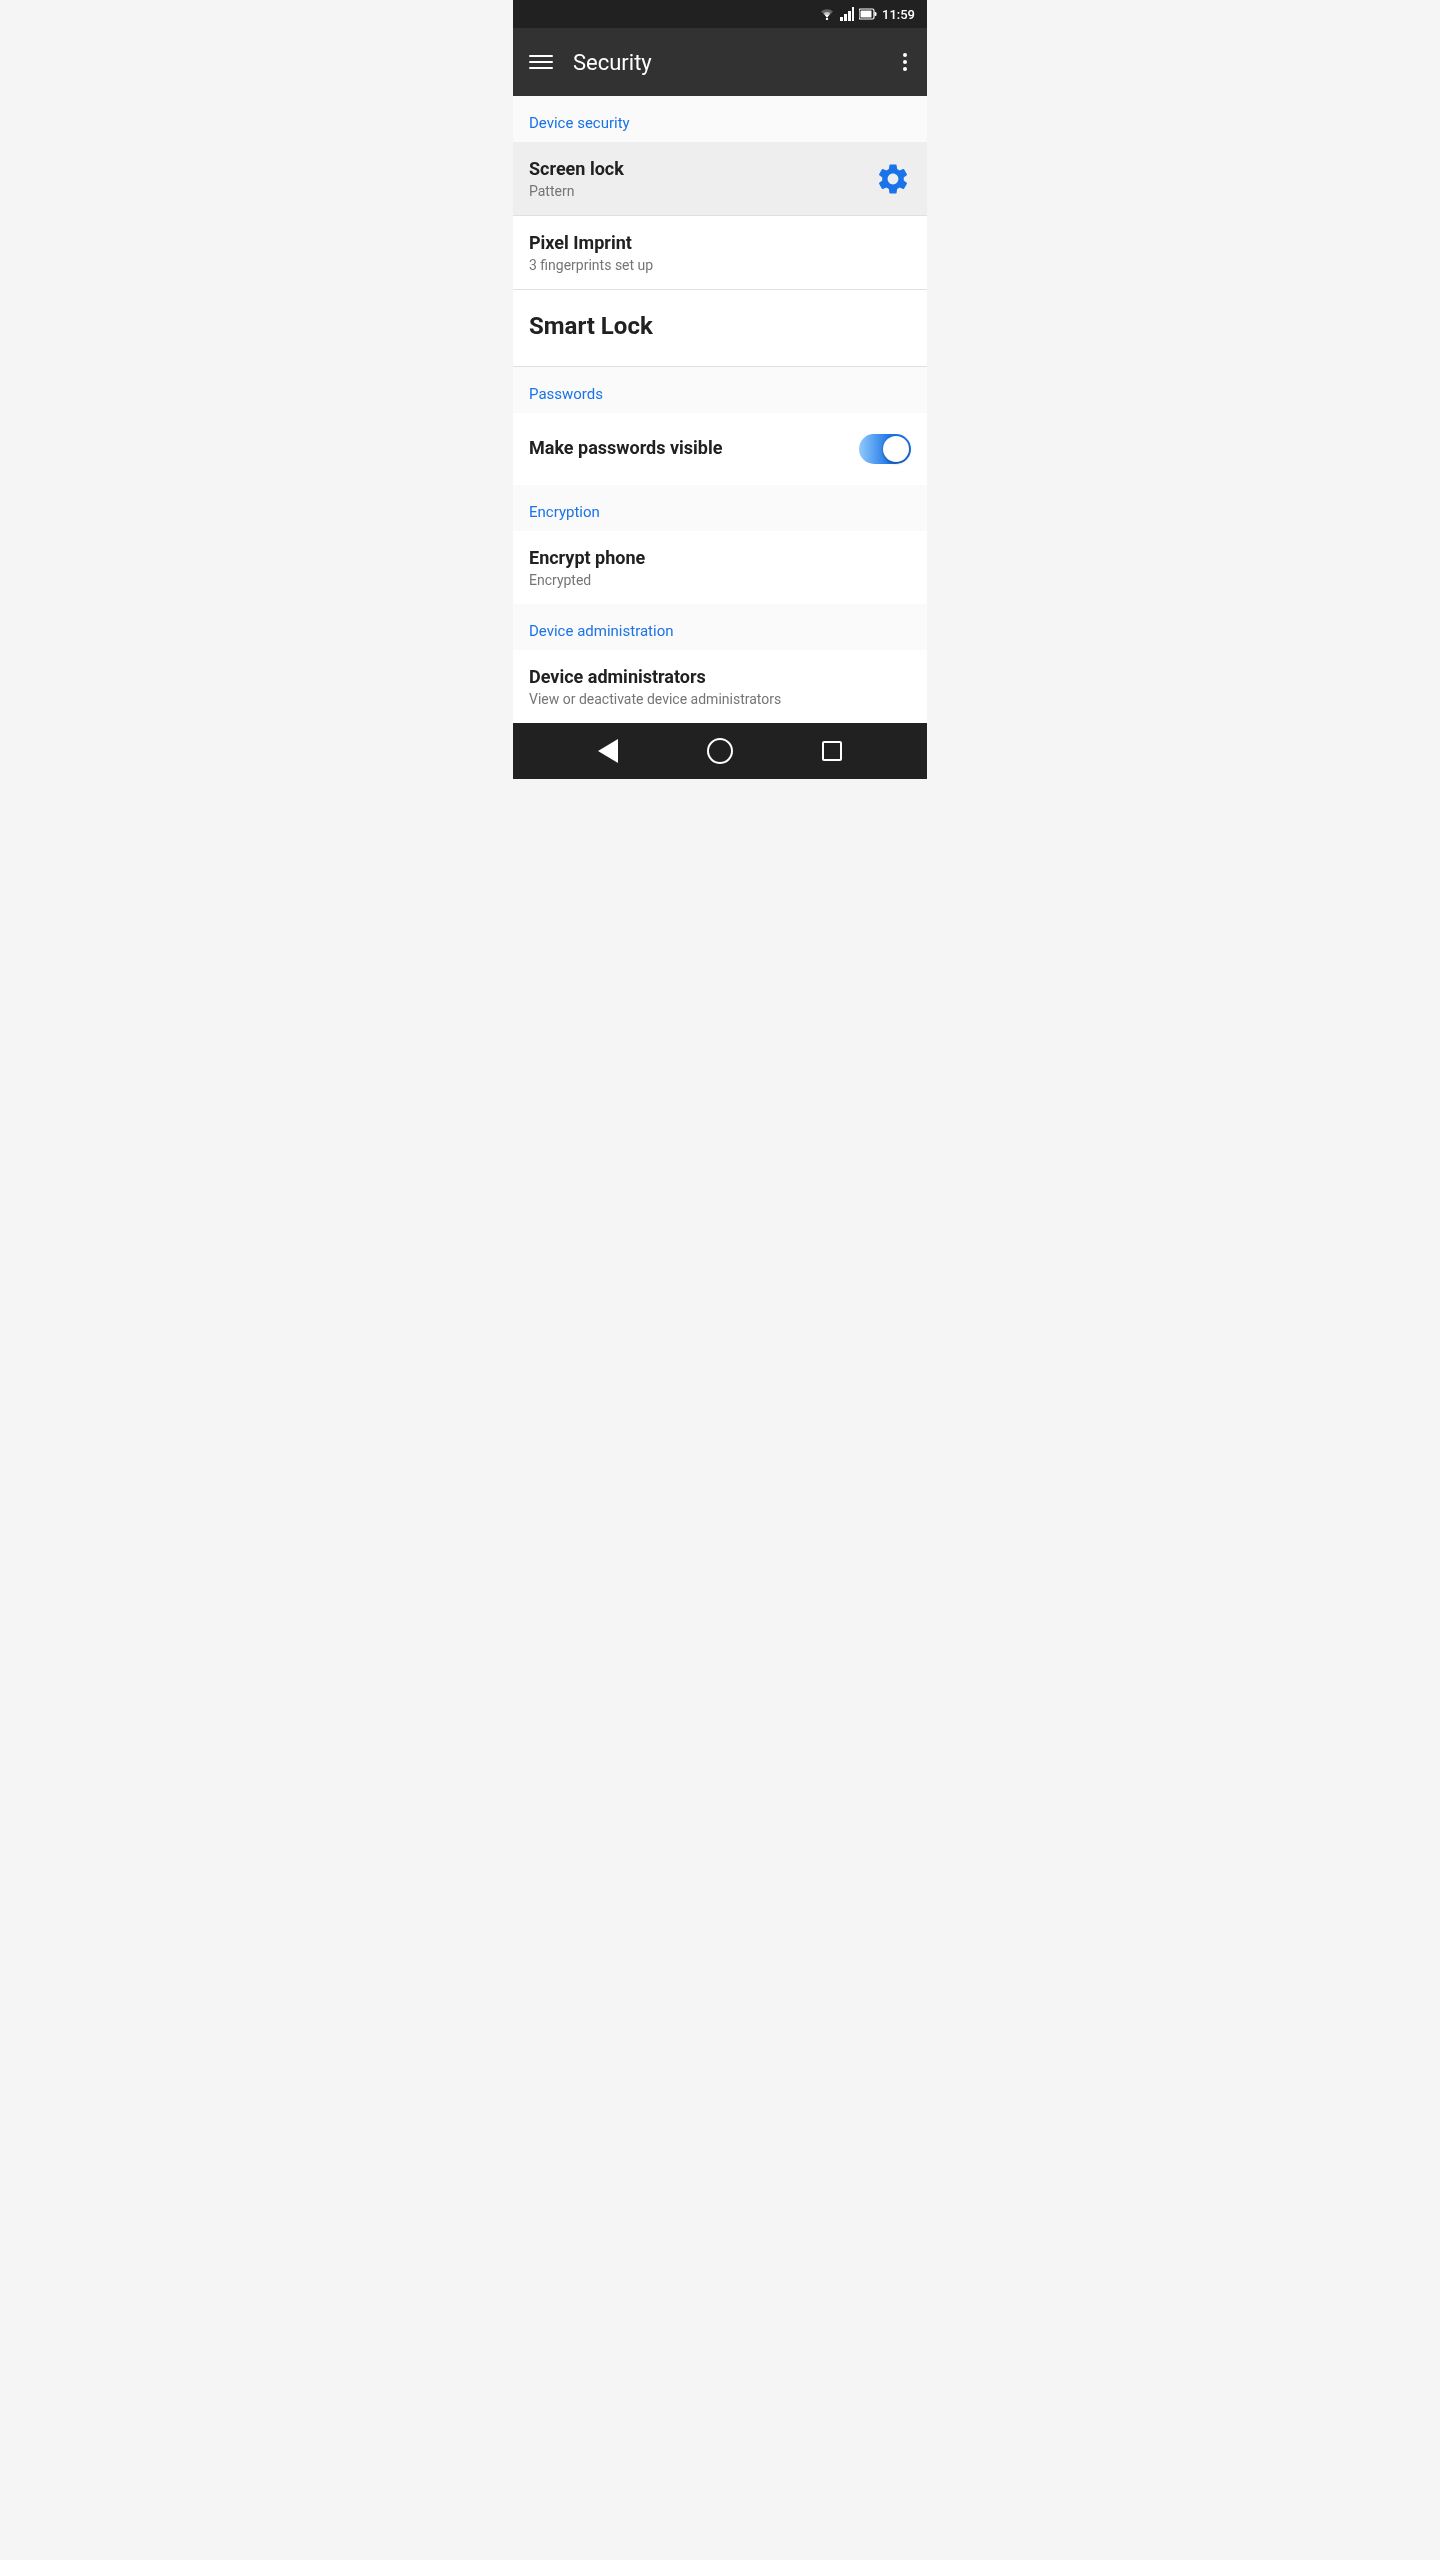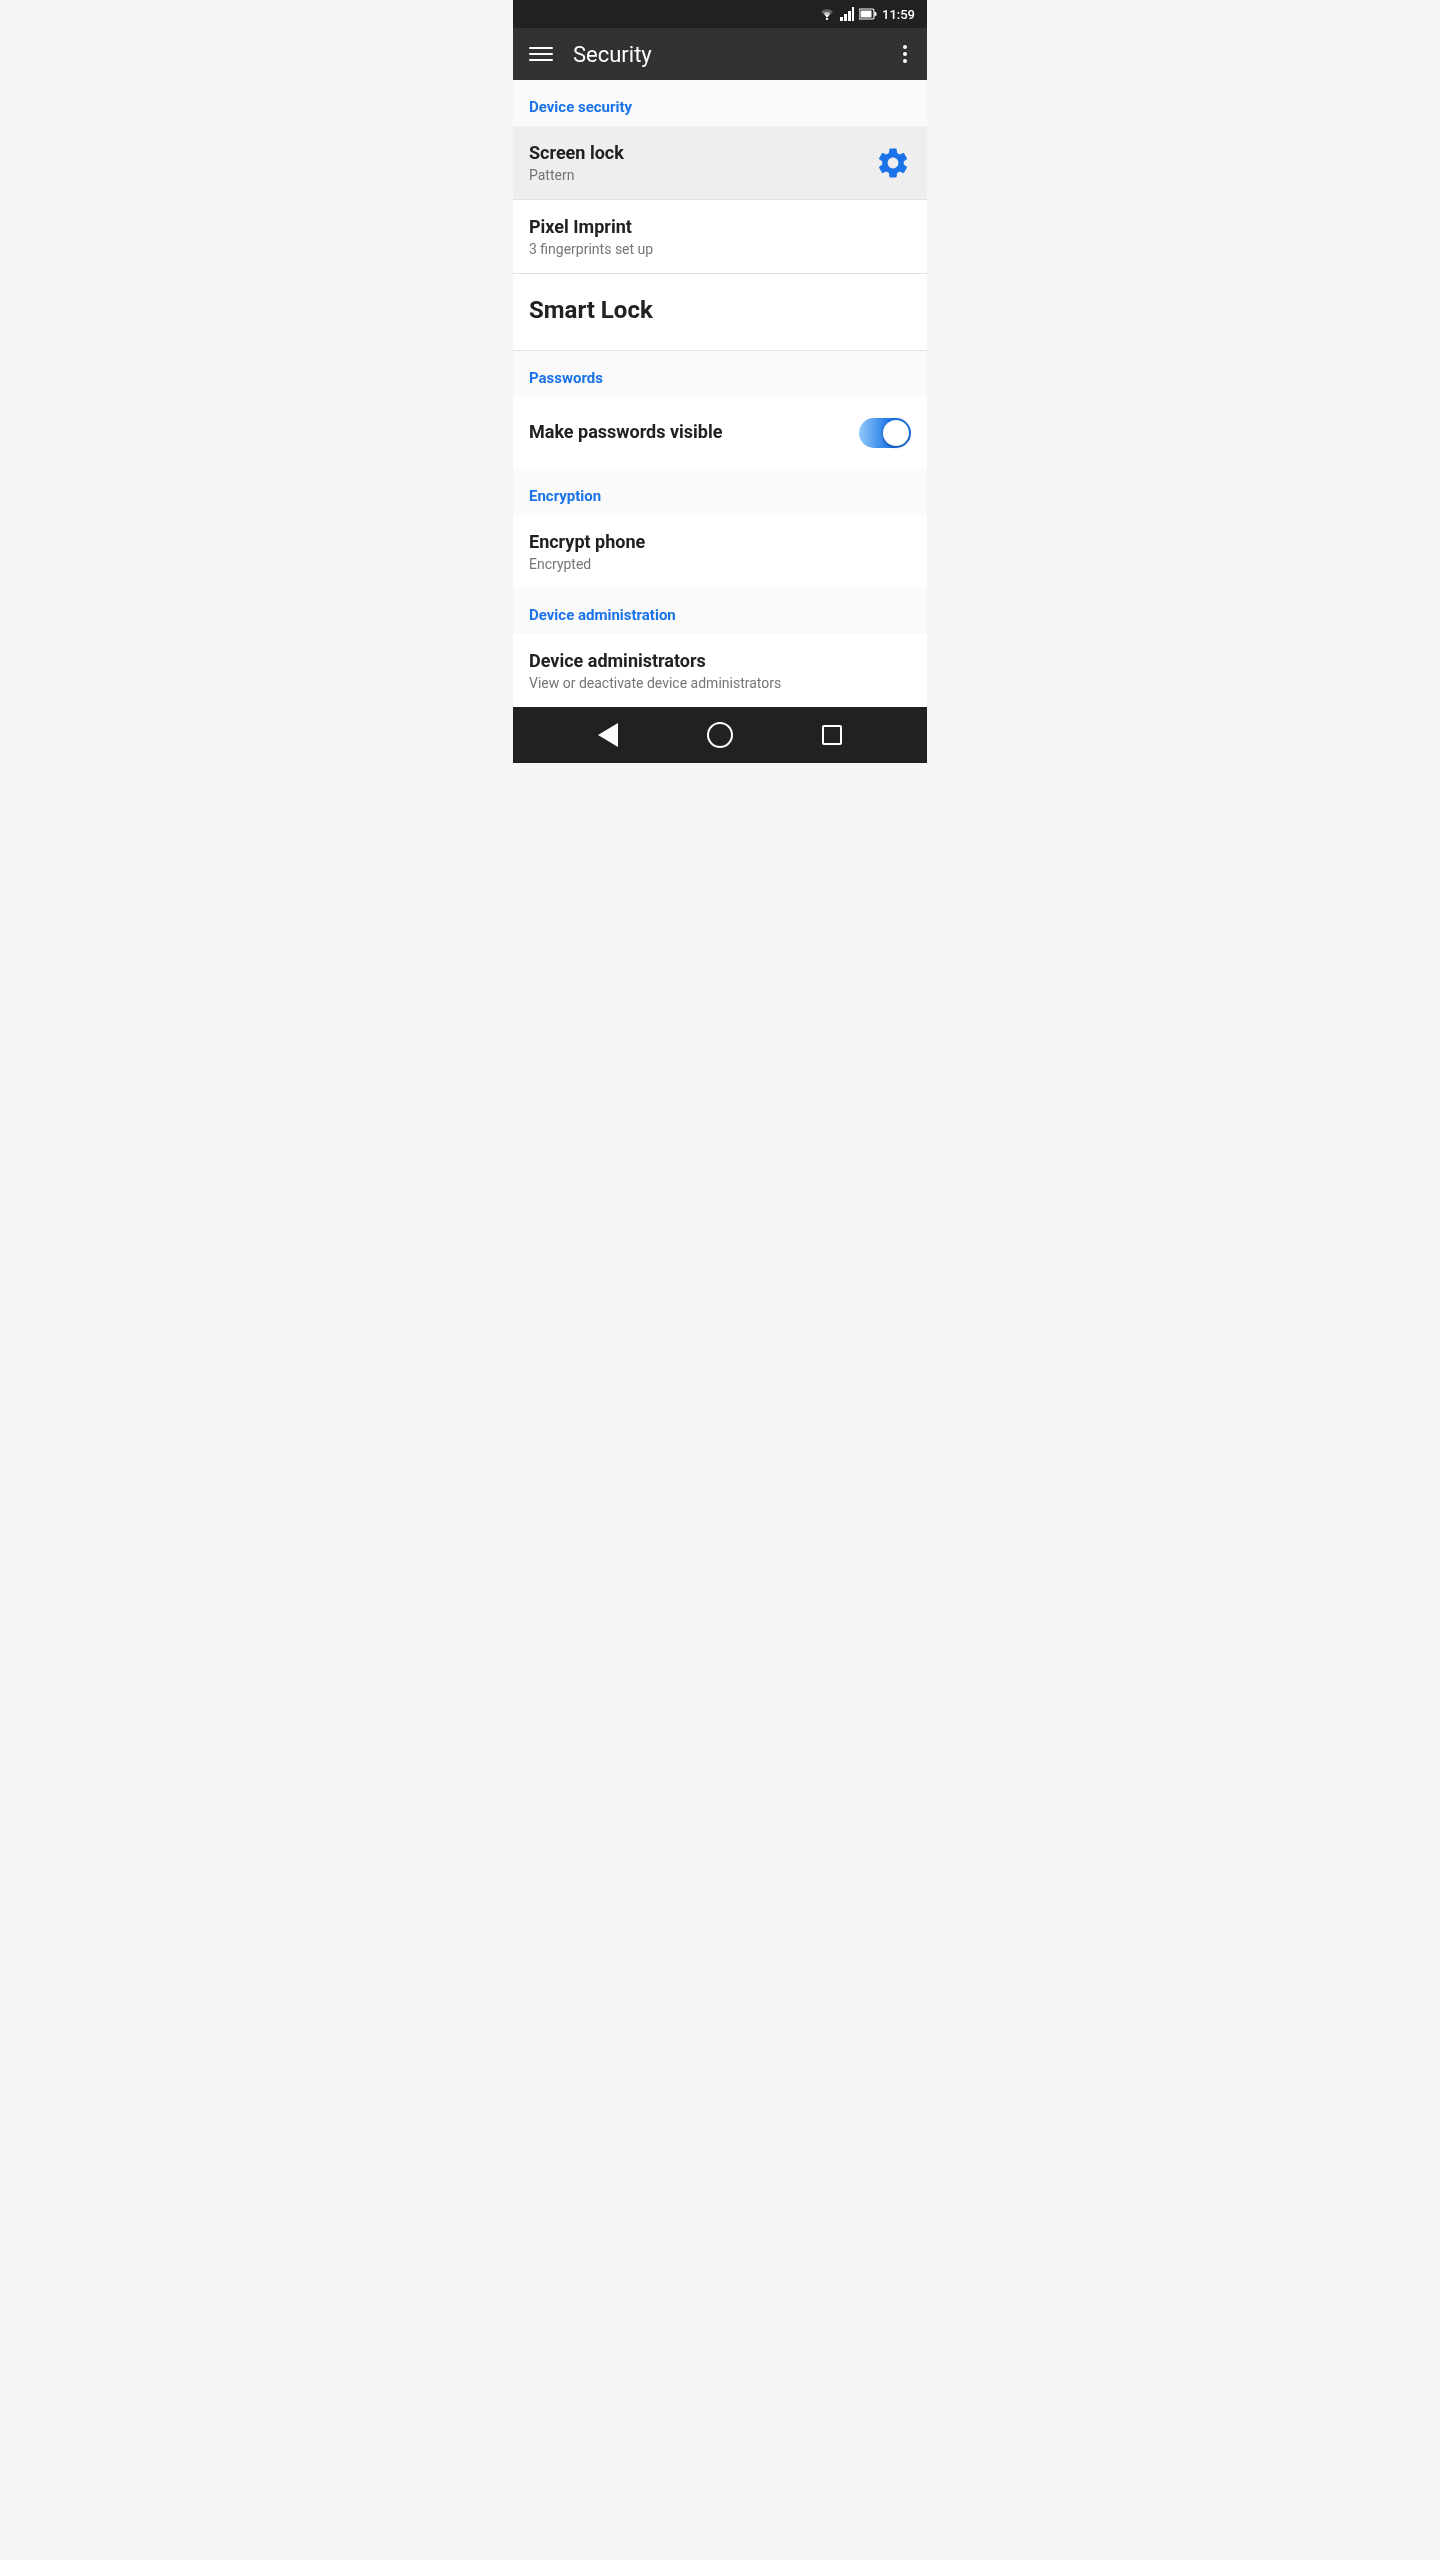--- a/index.html
+++ b/index.html
@@ -39,21 +39,21 @@
 
     .status-time {
       color: white;
       font-size: 13px;
       font-weight: 500;
     }
 
     
     .app-bar {
       background: #323232;
-      height: 52px;
+      height: 68px;
       display: flex;
       align-items: center;
       padding: 0 16px;
       gap: 20px;
     }
 
     .app-bar-title {
       color: white;
       font-size: 22px;
       font-weight: 400;
@@ -102,21 +102,21 @@
       flex: 1;
       background: #fafafa;
       overflow-y: auto;
     }
 
     
     .section-header {
       padding: 18px 16px 10px 16px;
       font-size: 15px;
       color: #1a73e8;
-      font-weight: 700;
+      font-weight: 400;
     }
 
     
     .setting-item {
       background: white;
       padding: 16px 16px;
       display: flex;
       align-items: center;
       justify-content: space-between;
       cursor: pointer;

